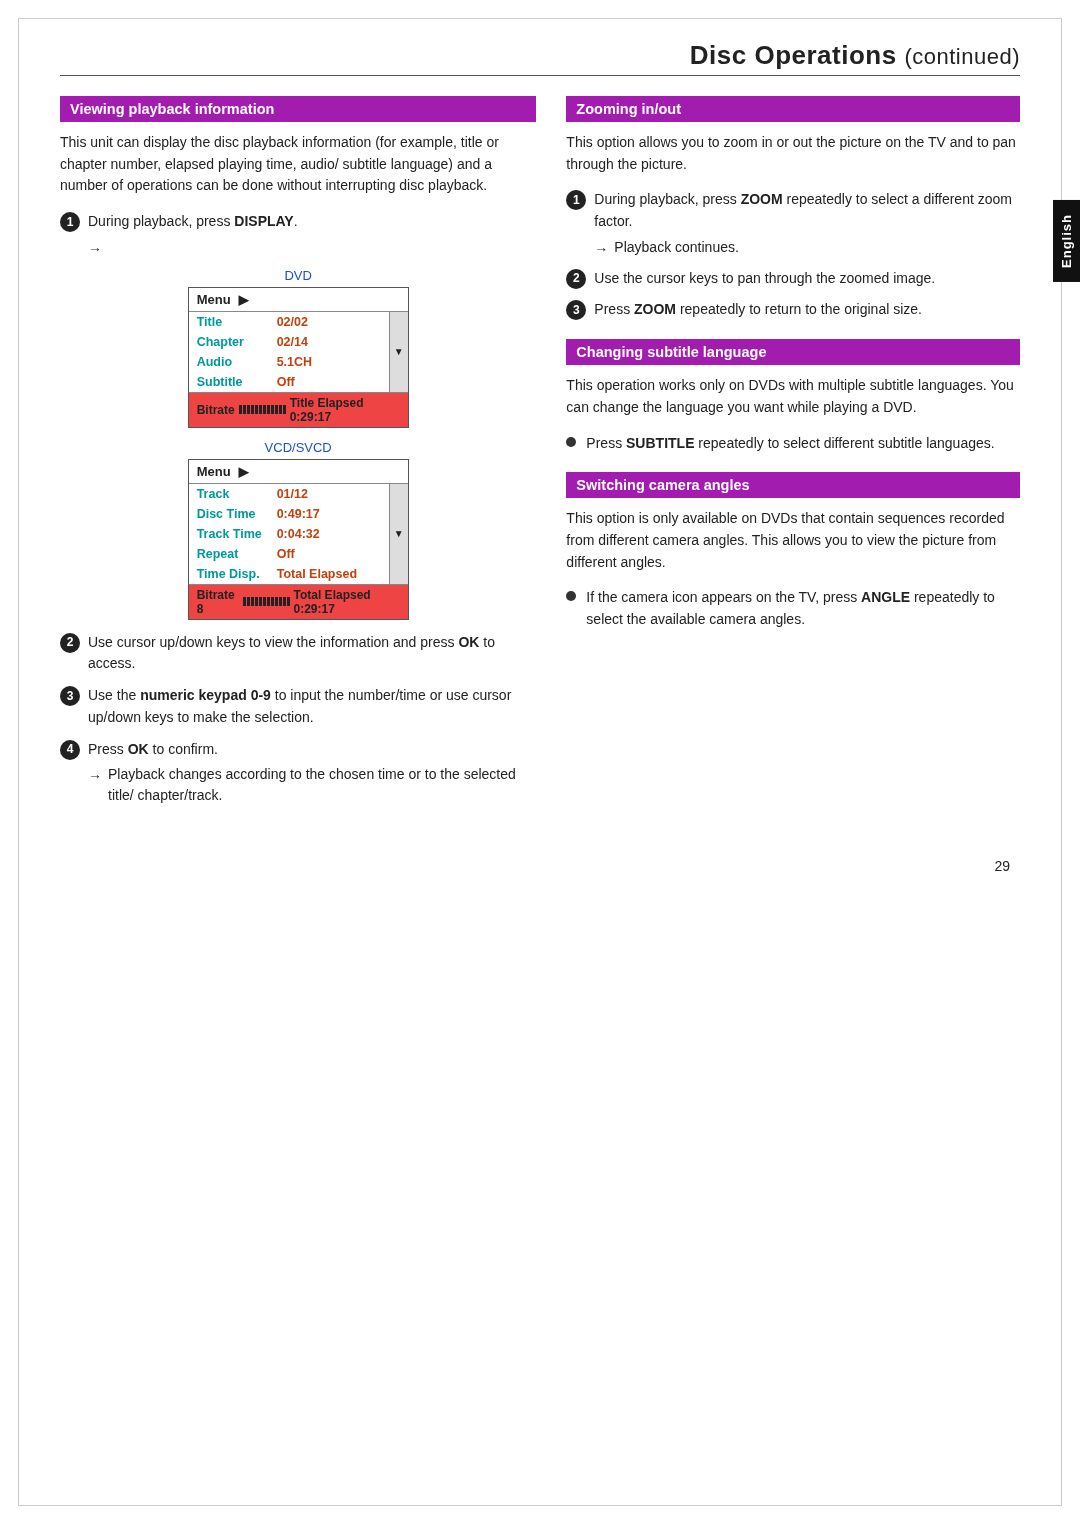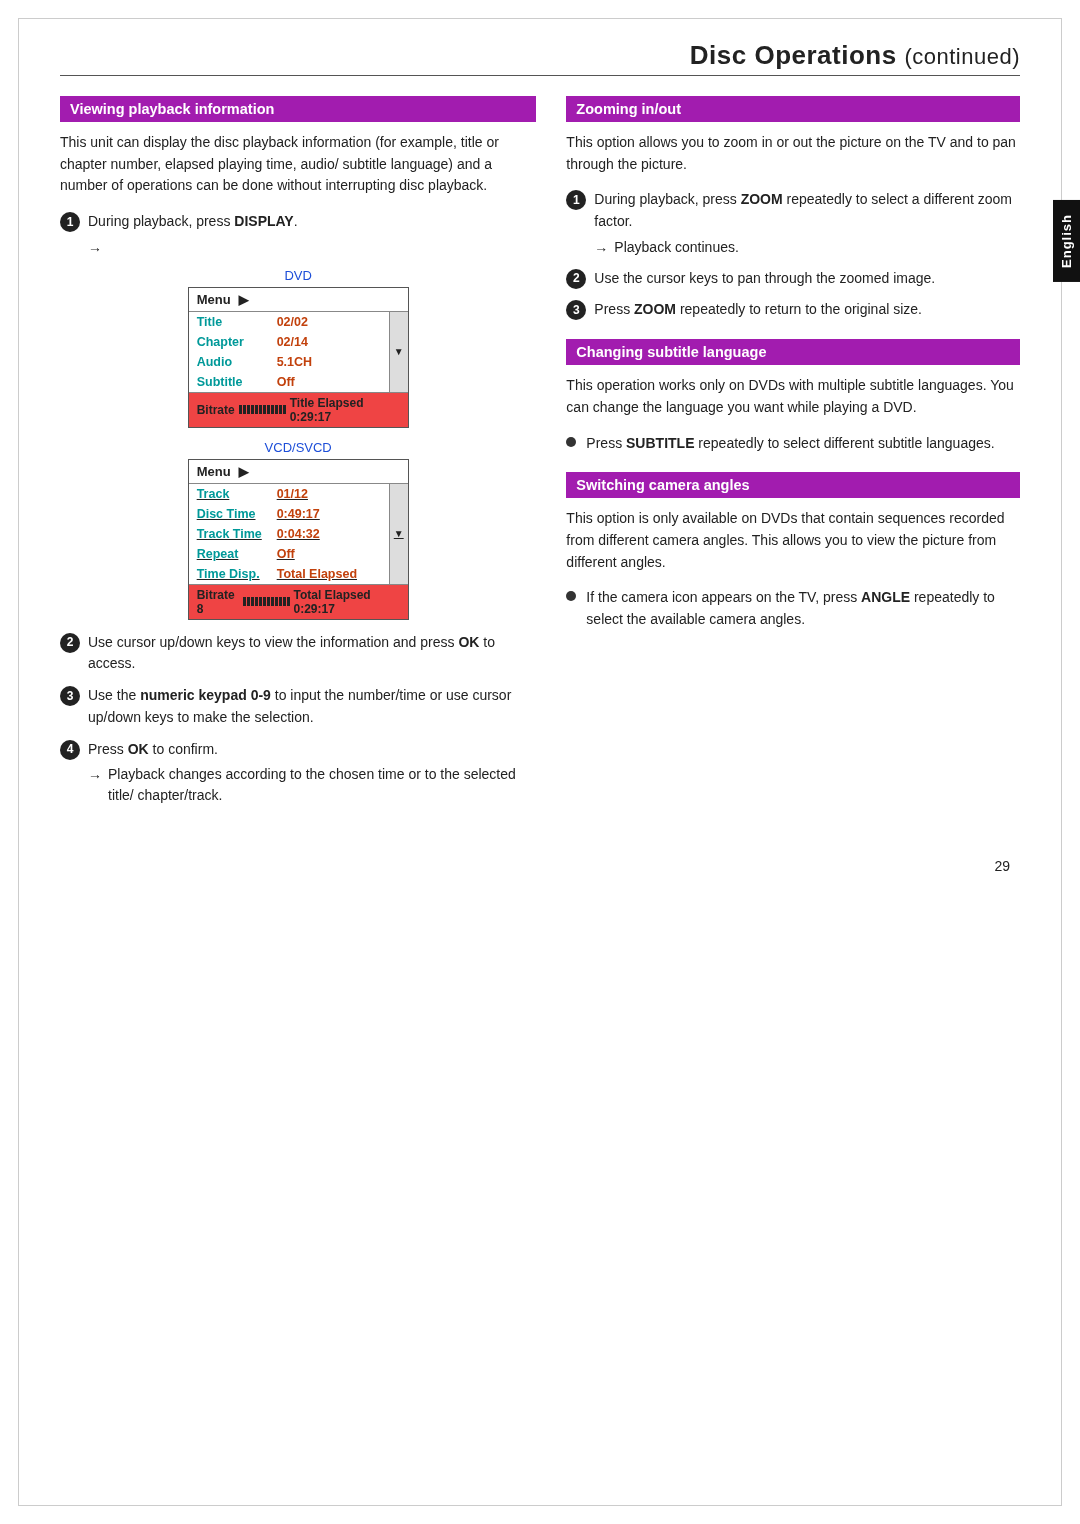--- a/index.html
+++ b/index.html
@@ -303,21 +303,21 @@
           <span>Title Elapsed <strong>0:29:17</strong></span>
         </div>
       </div>
 
       <div class="disc-label">VCD/SVCD</div>
       <div class="menu-box">
         <div class="menu-title-row">
           <span>Menu</span>
           <span class="menu-arrow">▶</span>
         </div>
-        <div style="display:flex;text-decoration:underline;">
+        <div style="display:flex;">
           <div style="flex:1;">
             <div class="menu-row">
                 <span class="label">Track</span>
                 <span class="value">01/12</span>
               </div>
             <div class="menu-row">
                 <span class="label">Disc Time</span>
                 <span class="value">0:49:17</span>
               </div>
             <div class="menu-row">

